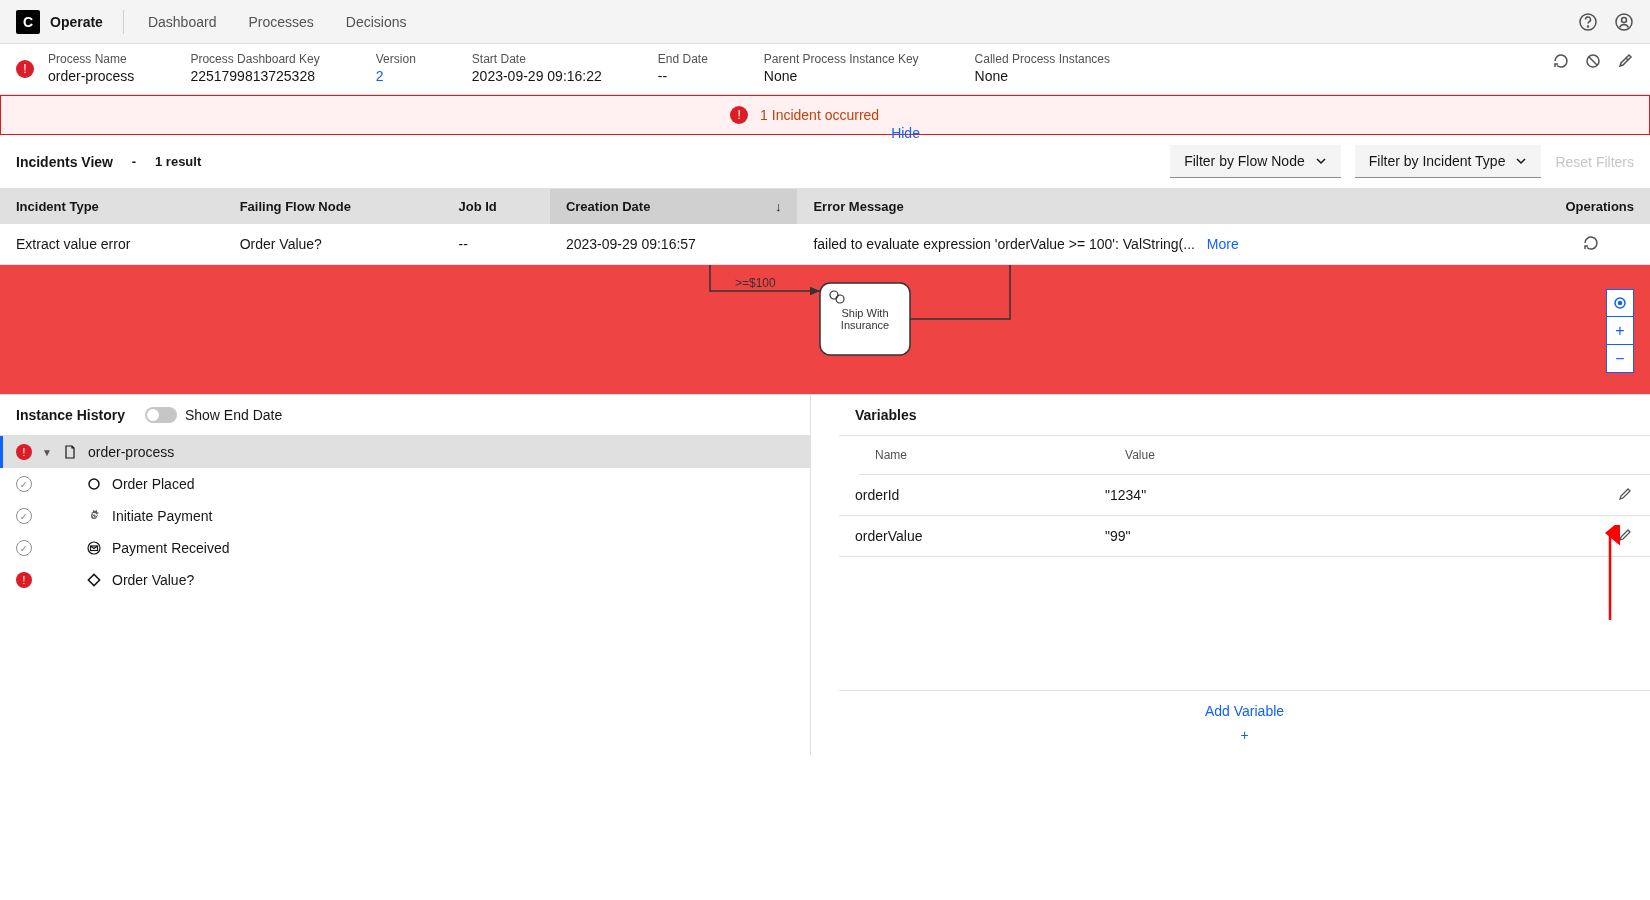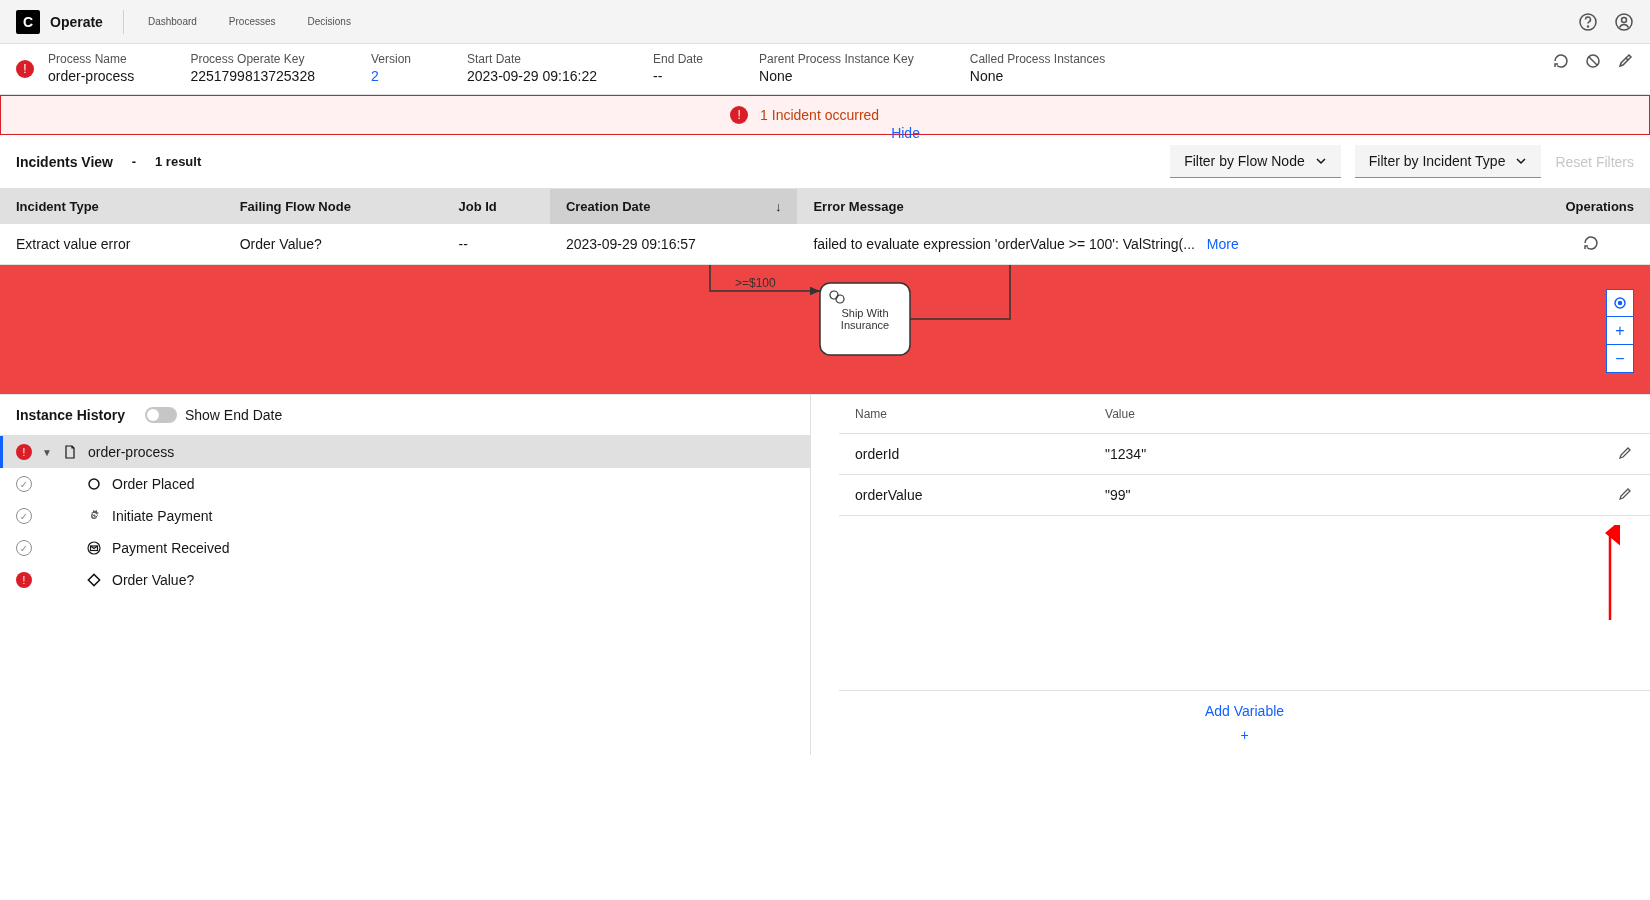--- a/index.html
+++ b/index.html
@@ -3,21 +3,21 @@
   <meta charset="utf-8">
   <style>
     * { box-sizing: border-box; margin: 0; padding: 0; }
     body { font-family: -apple-system, BlinkMacSystemFont, "Segoe UI", Arial, sans-serif; font-size: 13px; color: #161616; background: #fff; }
     
     
     .topbar { display: flex; align-items: center; height: 44px; background: #f4f4f4; border-bottom: 1px solid #e0e0e0; padding: 0 16px; }
     .logo { width: 24px; height: 24px; background: #000; color: #fff; display: flex; align-items: center; justify-content: center; font-weight: bold; font-size: 14px; border-radius: 2px; margin-right: 10px; }
     .brand { font-weight: 600; font-size: 14px; margin-right: 20px; }
     .bar-divider { width: 1px; height: 24px; background: #d0d0d0; margin-right: 24px; }
-    .nav-item { color: #525252; margin-right: 32px; font-size: 10px; cursor: pointer; }
+    .nav-item { color: #525252; margin-right: 32px; font-size: 14px; cursor: pointer; }
     .topbar-right { margin-left: auto; display: flex; gap: 16px; }
     .top-icon { width: 20px; height: 20px; color: #525252; cursor: pointer; display: flex; align-items: center; justify-content: center; }
     
     
     .meta-row { display: flex; align-items: flex-start; padding: 8px 16px 10px 16px; background: #fff; border-bottom: 1px solid #e0e0e0; }
     .meta-badge { width: 18px; height: 18px; border-radius: 50%; background: #da1e28; color: #fff; display: flex; align-items: center; justify-content: center; font-size: 12px; margin-right: 14px; margin-top: 8px; flex-shrink: 0; }
     .meta-block { display: flex; flex-direction: column; margin-right: 56px; }
     .meta-label { font-size: 12px; color: #525252; margin-bottom: 2px; }
     .meta-value { font-size: 14px; color: #161616; }
     .meta-value.link { color: #0f62fe; cursor: pointer; }
@@ -71,21 +71,21 @@
     .tree-row.active { background: #e0e0e0; border-left: 3px solid #0f62fe; padding-left: 13px; }
     .tree-row.child { padding-left: 68px; }
     .status-dot { width: 16px; height: 16px; display: flex; align-items: center; justify-content: center; flex-shrink: 0; }
     .status-dot.error { background: #da1e28; border-radius: 50%; color: #fff; font-size: 10px; }
     .status-dot.ok { border: 1.5px solid #8d8d8d; border-radius: 50%; color: #8d8d8d; font-size: 10px; }
     .caret { width: 10px; color: #525252; font-size: 10px; }
     .tree-icon { width: 16px; height: 16px; display: flex; align-items: center; justify-content: center; color: #161616; }
     .tree-label { font-size: 14px; }
     
     
-    .vars-header { display: flex; padding: 12px 16px; border-bottom: 1px solid #e0e0e0; font-size: 12px; color: #525252; }
+    .vars-header { display: flex; padding: 12px 16px; border-bottom: 1px solid #e0e0e0; font-size: 12px; color: #525252; margin-left: 20px; }
     .vars-header .col-name { width: 250px; }
     .var-row { display: flex; align-items: center; padding: 12px 16px; border-bottom: 1px solid #e0e0e0; font-size: 14px; }
     .var-row .col-name { width: 250px; }
     .var-row .col-val { flex: 1; }
     .edit-icon { width: 16px; height: 16px; color: #525252; cursor: pointer; }
     .add-var { padding: 12px 16px; color: #0f62fe; cursor: pointer; font-size: 14px; display: flex; align-items: center; gap: 8px; margin-top: auto; border-top: 1px solid #e0e0e0; flex-direction: column; }
     
     .arrow-anno { position: absolute; right: 30px; top: 130px; color: #ff0000; pointer-events: none; }
   </style>
 </head>
@@ -116,21 +116,21 @@
   </div>
 </div>
 
 <div class="meta-row">
   <div class="meta-badge">!</div>
   <div class="meta-block">
     <span class="meta-label">Process Name</span>
     <span class="meta-value">order-process</span>
   </div>
   <div class="meta-block">
-    <span class="meta-label">Process Operate Key</span>
+    <span class="meta-label">Process Dashboard Key</span>
     <span class="meta-value">2251799813725328</span>
   </div>
   <div class="meta-block">
     <span class="meta-label">Version</span>
     <span class="meta-value link">2</span>
   </div>
   <div class="meta-block">
     <span class="meta-label">Start Date</span>
     <span class="meta-value">2023-09-29 09:16:22</span>
   </div>
@@ -321,20 +321,23 @@
           <svg width="14" height="14" viewBox="0 0 14 14" fill="none" stroke="currentColor" stroke-width="1.5">
               <rect x="3" y="3" width="8" height="8" transform="rotate(45 7 7)"></rect>
             </svg>
         </span>
         <span class="tree-label">Order Value?</span>
       </div>
     </div>
   </div>
 
   <div class="right-pane">
+    <div class="pane-header">
+      <span class="pane-title">Variables</span>
+    </div>
     <div class="vars-header">
       <span class="col-name">Name</span>
       <span>Value</span>
     </div>
     <div class="var-row">
       <span class="col-name">orderId</span>
       <span class="col-val">"1234"</span>
       <span class="edit-icon">
         <svg width="14" height="14" viewBox="0 0 14 14" fill="none" stroke="currentColor" stroke-width="1.3">
             <path d="M10 2l2 2-7 7-3 1 1-3z"></path>

